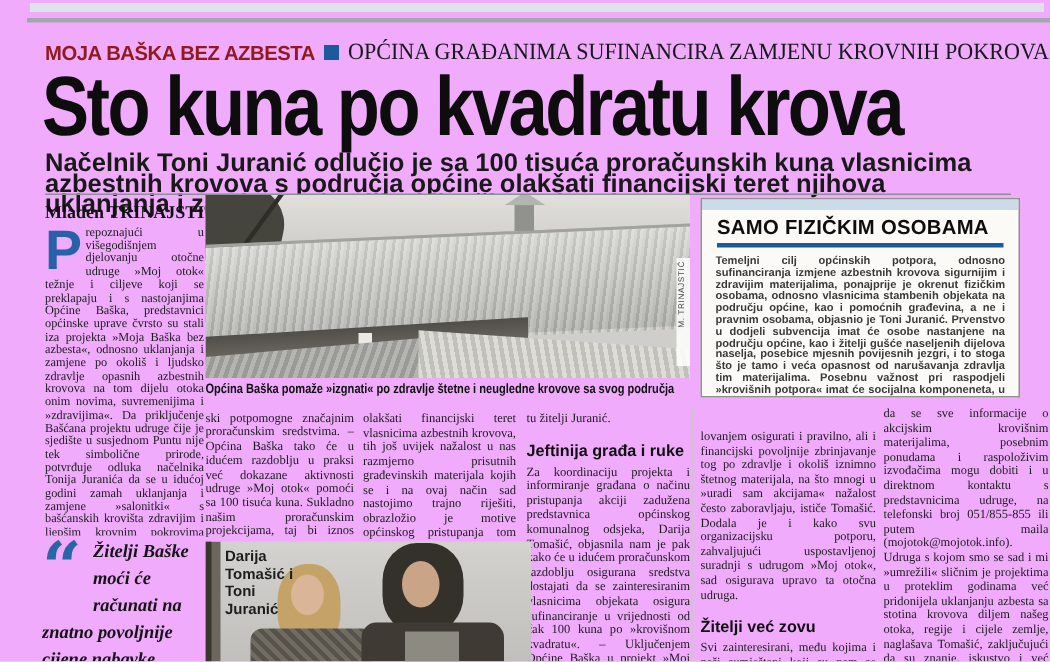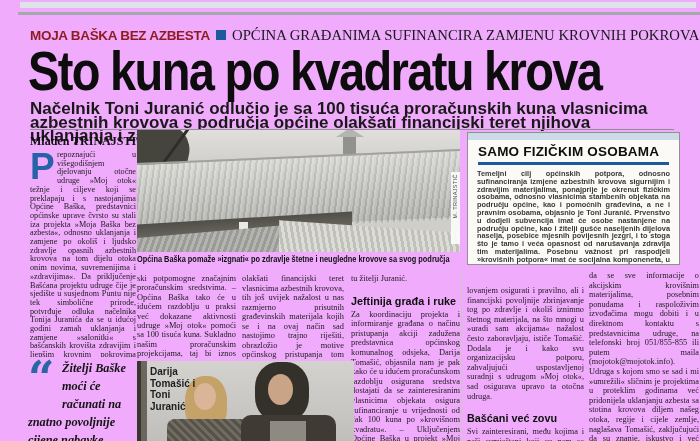--- a/index.html
+++ b/index.html
@@ -195,19 +195,19 @@
 
   <div class="abs info-box">
     <div class="info-box-band"></div>
     <div class="info-box-title">SAMO FIZIČKIM OSOBAMA</div>
     <div class="info-box-rule"></div>
     <div class="info-box-text">Temeljni cilj općinskih potpora, odnosno sufinanciranja izmjene azbestnih krovova sigurnijim i zdravijim materijalima, ponajprije je okrenut fizičkim osobama, odnosno vlasnicima stambenih objekata na području općine, kao i pomoćnih građevina, a ne i pravnim osobama, objasnio je Toni Juranić. Prvenstvo u dodjeli subvencija imat će osobe nastanjene na području općine, kao i žitelji gušće naseljenih dijelova naselja, posebice mjesnih povijesnih jezgri, i to stoga što je tamo i veća opasnost od narušavanja zdravlja tim materijalima. Posebnu važnost pri raspodjeli »krovišnih potpora« imat će socijalna komponeneta, u čemu će ključnu ulogu odigrati predstavnici »Mog otoka«.</div>
   </div>
 
   <div class="abs col col-5">
     <div>lovanjem osigurati i pravilno, ali i financijski povoljnije zbrinjavanje tog po zdravlje i okoliš iznimno štetnog materijala, na što mnogi u »uradi sam akcijama« nažalost često zaboravljaju, ističe Tomašić. Dodala je i kako svu organizacijsku potporu, zahvaljujući uspostavljenoj suradnji s udrugom »Moj otok«, sad osigurava upravo ta otočna udruga.</div>
-    <div class="inline-subhead">Bašćani već zovu</div>
+    <div class="inline-subhead">Žitelji već zovu</div>
     <div>Svi zainteresirani, među kojima i naši sumještani koji su nam se proteklih dana već počeli javljati, sve detalje akcija mogu saznati pozivom</div>
   </div>
 
   <div class="abs col col-6">da se sve informacije o akcijskim krovišnim materijalima, posebnim ponudama i raspoloživim izvođačima mogu dobiti i u direktnom kontaktu s predstavnicima udruge, na telefonski broj 051/855-855 ili putem maila (mojotok@mojotok.info). Udruga s kojom smo se sad i mi »umrežili« sličnim je projektima u proteklim godinama već pridonijela uklanjanju azbesta sa stotina krovova diljem našeg otoka, regije i cijele zemlje, naglašava Tomašić, zaključujući da su znanje, iskustvo i već uhodana logistika predstavnika »Mog otoka« zajedno s odlučnošću</div>
 
 </div>
 
 </body></html>

